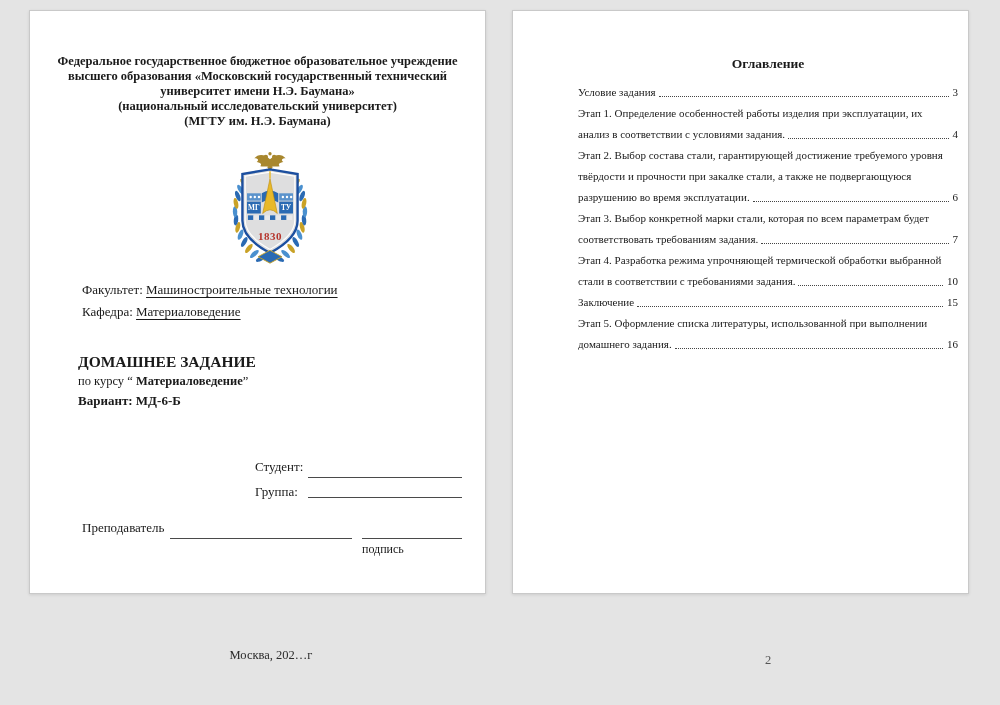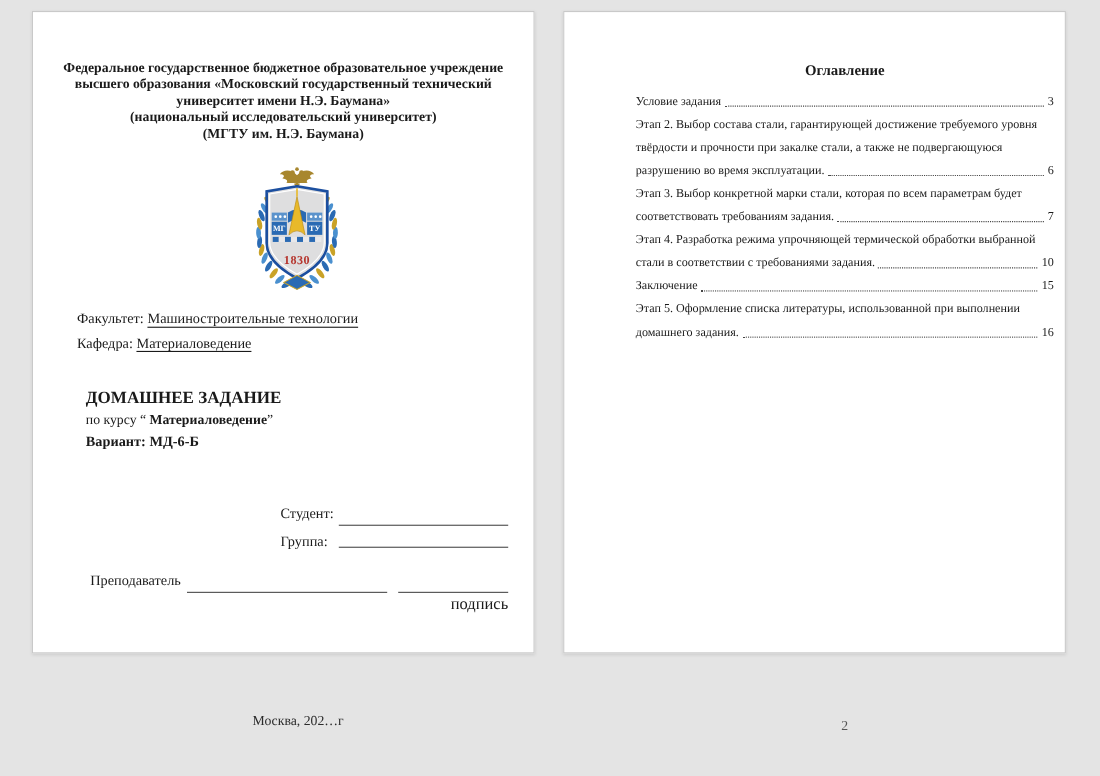--- a/index.html
+++ b/index.html
@@ -19,37 +19,37 @@
   .page-right{left:512px;padding-left:46px;}
 
   
   .hdr{
     position:absolute;left:18px;right:18px;top:43px;
     text-align:center;font-weight:bold;font-size:12.5px;line-height:15px;
     white-space:nowrap;
   }
   .emblem{position:absolute;top:140px;left:194px;width:92px;height:114px;}
   .dept{
-    position:absolute;left:40px;top:268px;font-size:13px;line-height:22px;
+    position:absolute;left:52px;top:268px;font-size:13px;line-height:22px;
     white-space:nowrap;
   }
   .dept .val{text-decoration:underline;text-underline-offset:3px;}
   .titleblock{
     position:absolute;left:48px;width:386px;top:341px;
     white-space:nowrap;
   }
   .titleblock .t1{font-size:15.5px;font-weight:bold;line-height:20px;}
   .titleblock .t2{font-size:12.5px;line-height:19px;}
   .titleblock .t2 b{font-weight:bold;}
   .titleblock .t3{font-size:13px;font-weight:bold;line-height:19px;}
   .flabel{position:absolute;font-size:13px;white-space:nowrap;}
   .fline{position:absolute;border-bottom:1.4px solid #4a4a4a;height:0;}
   .sig-caption{
     position:absolute;left:332px;width:100px;top:531px;
-    text-align:right;font-size:15px;
+    text-align:left;font-size:12px;
   }
   .city{
     position:absolute;left:48px;width:386px;top:637px;text-align:center;
     font-size:12.5px;color:#2b2b2b;
   }
 
   
   .toc{
     position:absolute;left:65px;width:380px;top:45px;
   }
@@ -197,20 +197,28 @@
     <div class="toc-title">Оглавление</div>
 
     <div>
       <div class="toc-line last">
         <span class="toc-text">Условие задания</span>
         <span class="toc-dots"></span>
         <span class="toc-page">3</span>
       </div>
     </div>
 
+    <div>
+      <div class="toc-line">Этап 1. Определение особенностей работы изделия при эксплуатации, их</div>
+      <div class="toc-line last">
+        <span class="toc-text">анализ в соответствии с условиями задания.</span>
+        <span class="toc-dots"></span>
+        <span class="toc-page">4</span>
+      </div>
+    </div>
 
     <div>
       <div class="toc-line">Этап 2. Выбор состава стали, гарантирующей достижение требуемого уровня</div>
       <div class="toc-line">твёрдости и прочности при закалке стали, а также не подвергающуюся</div>
       <div class="toc-line last">
         <span class="toc-text">разрушению во время эксплуатации.</span>
         <span class="toc-dots"></span>
         <span class="toc-page">6</span>
       </div>
     </div>

